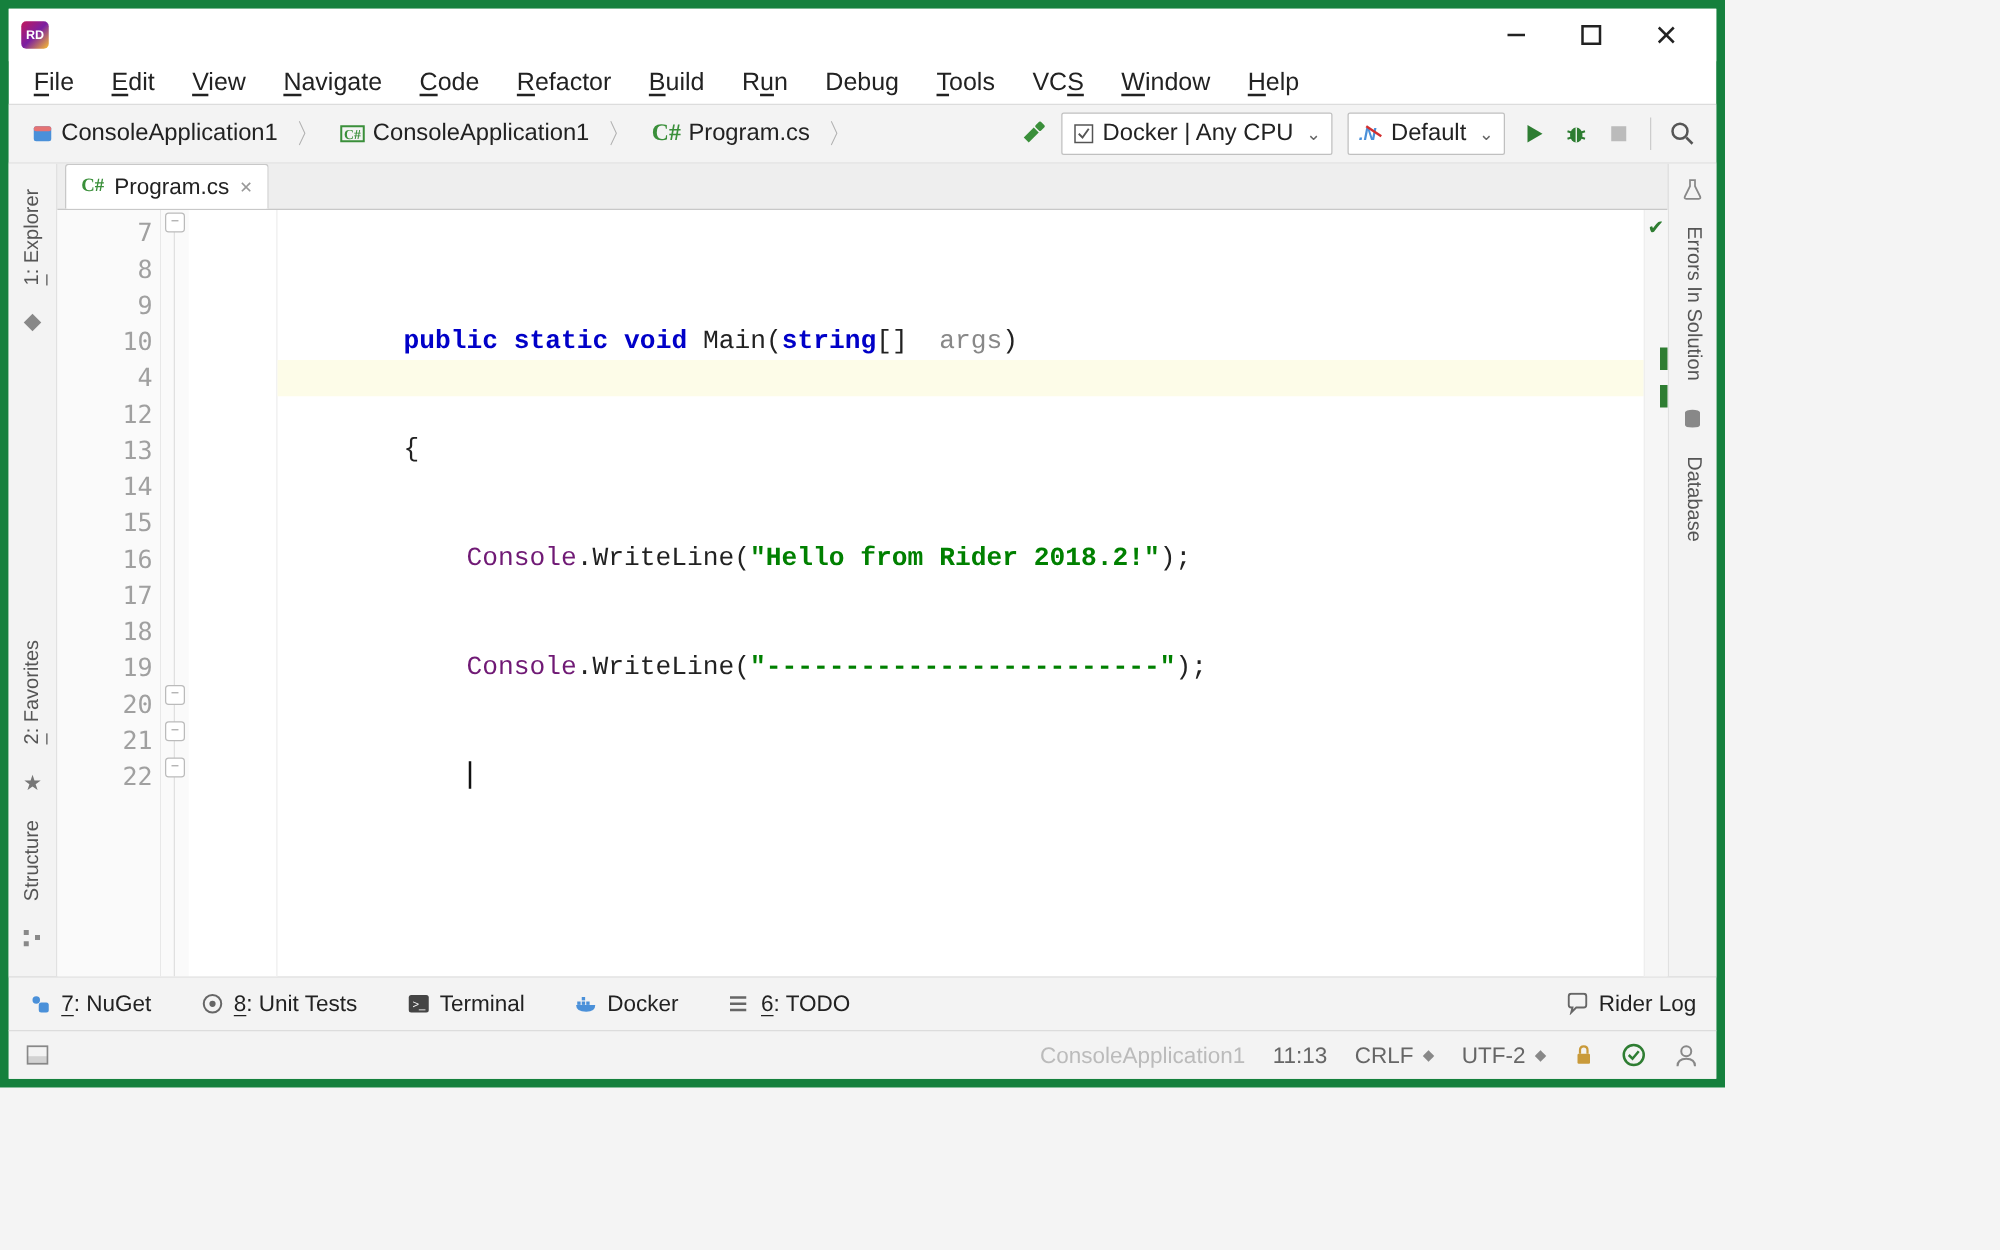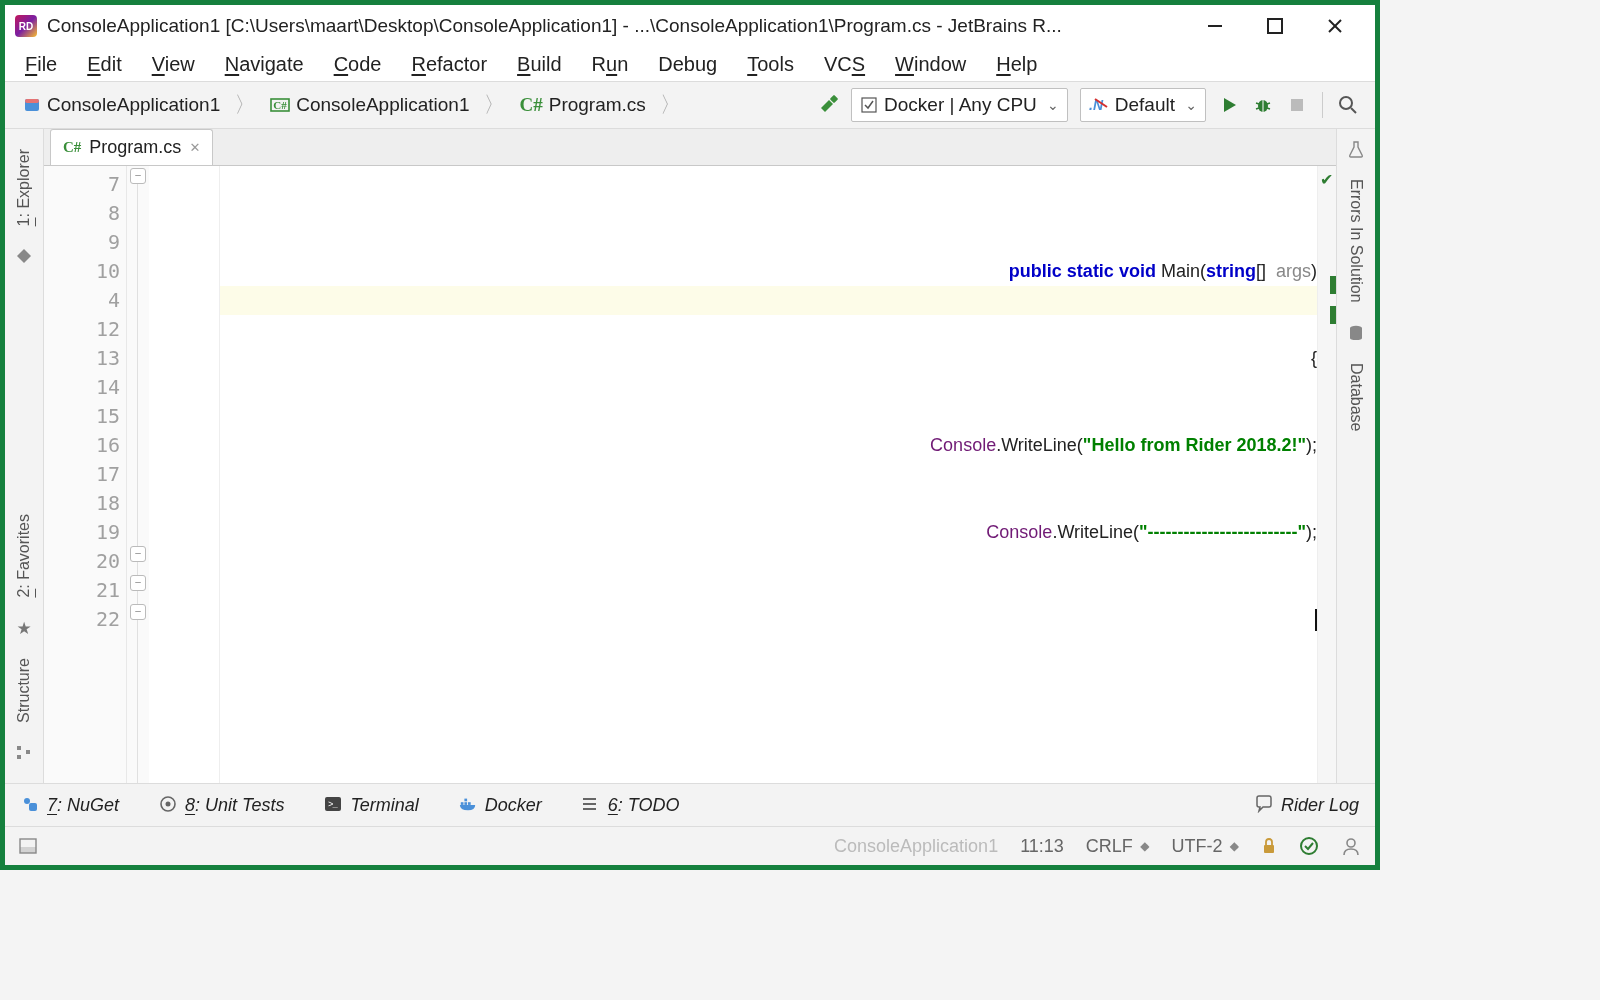--- a/index.html
+++ b/index.html
@@ -1,16 +1,16 @@
 <!DOCTYPE html>
 <html><head>
 <meta charset="utf-8">
 <style>
   html,body{margin:0;padding:0;font-family:"Segoe UI",Arial,sans-serif;font-size:17px;color:#222;background:#f4f4f4;height:100%;}
-  .window{border:5px solid #15803d;background:#fff;width:1380px;height:870px;margin:0;position:relative;display:flex;flex-direction:column;box-sizing:border-box;}
+  .window{border:7px solid #15803d;background:#fff;width:1380px;height:870px;margin:0;position:relative;display:flex;flex-direction:column;box-sizing:border-box;}
   
   .titlebar{height:42px;display:flex;align-items:center;padding:0 10px;background:#fff;}
   .app-icon{width:22px;height:22px;border-radius:4px;background:linear-gradient(135deg,#c2185b 0%,#7b1fa2 50%,#fbc02d 100%);display:flex;align-items:center;justify-content:center;color:#fff;font-size:10px;font-weight:700;}
   .title-text{margin-left:10px;font-size:19px;white-space:nowrap;overflow:hidden;text-overflow:ellipsis;flex:1;}
   .win-controls{display:flex;gap:40px;margin-left:auto;padding-right:20px;}
   .win-btn{width:20px;height:20px;display:flex;align-items:center;justify-content:center;cursor:pointer;font-size:20px;}
   
   .menubar{height:34px;display:flex;align-items:center;padding:0 6px;gap:2px;border-bottom:1px solid #dcdcdc;}
   .menu-item{padding:4px 14px;font-size:20px;cursor:pointer;color:#222;}
   .menu-item u{text-decoration:underline;text-underline-offset:3px;}
@@ -36,56 +36,55 @@
   .tab{height:35px;background:#fff;border:1px solid #c8c8c8;border-bottom:none;display:flex;align-items:center;padding:0 12px;gap:8px;font-size:18px;border-top-left-radius:3px;border-top-right-radius:3px;margin-left:6px;cursor:pointer;}
   .tab .close{color:#999;font-size:13px;}
   
   .editor{flex:1;display:flex;background:#fff;min-height:0;position:relative;}
   .gutter{width:82px;border-right:1px solid #e8e8e8;background:#fafafa;padding-top:4px;font-family:Consolas,monospace;font-size:20px;color:#a0a0a0;text-align:right;position:relative;}
   .gutter .ln{height:29px;padding-right:6px;line-height:29px;position:relative;}
   .gutter .bulb{position:absolute;right:-22px;top:4px;font-size:14px;color:#888;}
   .fold-gutter{width:22px;background:#fafafa;position:relative;padding-top:4px;}
   .fold-line{position:absolute;left:10px;top:4px;bottom:0;width:1px;background:#e0e0e0;}
   .fold-mark{position:absolute;left:3px;width:14px;height:14px;border:1px solid #bbb;border-radius:3px;background:#fff;font-size:10px;line-height:12px;text-align:center;color:#888;cursor:pointer;}
-  .code{flex:1;font-family:Liberation Sans, sans-serif;font-size:18px;line-height:29px;padding-top:4px;position:relative;white-space:pre;text-align:right;}
+  .code{flex:1;font-family:Liberation Mono, monospace;font-size:21px;line-height:29px;padding-top:4px;position:relative;white-space:pre;}
   .code .line{height:29px;}
   .cur-line-hl{position:absolute;left:0;right:0;height:29px;background:#fdfce8;z-index:0;}
   .code .line>*{position:relative;z-index:1;}
   .kw{color:#0000c8;font-weight:600;}
   .type{color:#0000c8;font-weight:600;}
   .ident2{color:#701a75;}
   .args{color:#888;}
   .str{color:#008000;font-weight:600;}
   .punc{color:#222;}
   .caret{display:inline-block;width:2px;height:22px;background:#111;vertical-align:middle;margin-left:2px;}
   .marker-strip{width:18px;background:#f6f6f6;position:relative;border-left:1px solid #eee;}
   .check{position:absolute;top:4px;left:2px;color:#2e7d32;font-size:16px;}
   .mark-g{position:absolute;right:0;width:6px;height:18px;background:#2e7d32;}
   
   .bottom-strip{height:42px;border-top:1px solid #dcdcdc;background:#f3f3f3;display:flex;align-items:center;padding:0 16px;gap:40px;}
-  .bs-item{display:flex;gap:8px;cursor:pointer;font-size:18px;color:#222;font-style:italic;}
+  .bs-item{display:flex;align-items:center;gap:8px;cursor:pointer;font-size:18px;color:#222;}
   .bs-item .ic{width:18px;height:18px;display:flex;align-items:center;justify-content:center;color:#4a90d9;font-size:16px;}
   .bs-spacer{flex:1;}
   
   .statusbar{height:38px;border-top:1px solid #dcdcdc;background:#f3f3f3;display:flex;align-items:center;padding:0 14px;gap:22px;font-size:18px;color:#666;}
   .sb-spacer{flex:1;}
   .sb-item{display:flex;align-items:center;gap:4px;cursor:pointer;}
   .lock{color:#c99a3a;}
   .ok-circ{color:#2e7d32;}
   .mnemonic{text-decoration:underline;text-underline-offset:3px;}
   svg{display:block;}
 </style>
 </head>
 <body>
 
 <div class="window">
 
   <div class="titlebar">
     <div class="app-icon">RD</div>
-    <div class="title-text">ConsoleApplication1 [C:\Users\maart\Desktop\ConsoleApplication1] - ...\ConsoleApplication1\Program.cs - JetBrains R...</div>
     <div class="win-controls">
       <div class="win-btn">
         <svg width="18" height="18" viewBox="0 0 18 18">
             <line x1="2" y1="9" x2="16" y2="9" stroke="#222" stroke-width="2"></line>
           </svg>
       </div>
       <div class="win-btn">
         <svg width="18" height="18" viewBox="0 0 18 18">
             <rect x="2" y="2" width="14" height="14" fill="none" stroke="#222" stroke-width="2"></rect>
           </svg>

